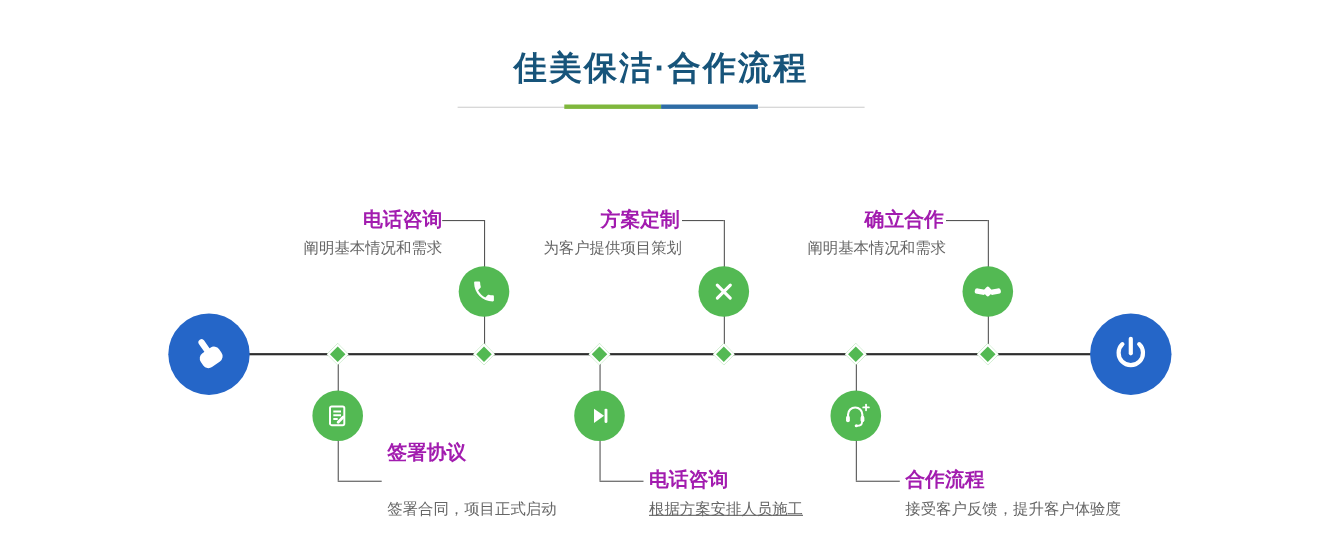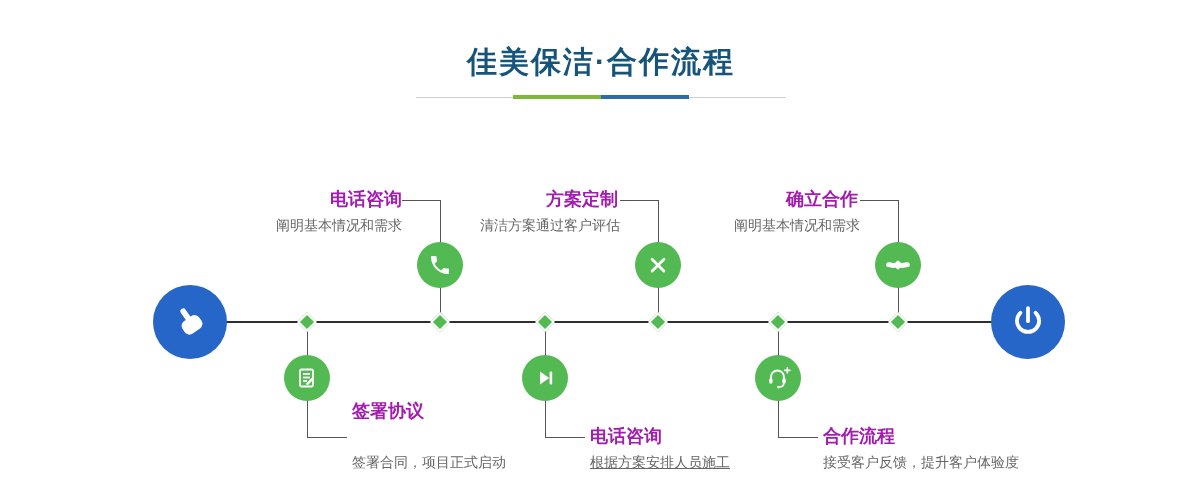--- a/index.html
+++ b/index.html
@@ -130,21 +130,21 @@
     <i class="diamond"></i>
     <div class="node">
       <svg width="26" height="26" viewBox="0 0 24 24">
         <g fill="#fff">
           <rect x="3" y="10.75" width="18" height="2.6" rx="1.3" transform="rotate(45 12 12)"></rect>
           <rect x="3" y="10.75" width="18" height="2.6" rx="1.3" transform="rotate(-45 12 12)"></rect>
         </g>
       </svg>
     </div>
     <div class="label">方案定制</div>
-    <div class="desc">清洁方案通过客户评估</div>
+    <div class="desc">为客户提供项目策划</div>
   </div>
 
   <div class="step s2">
     <i class="vline"></i>
     <i class="hline"></i>
     <i class="diamond"></i>
     <div class="node">
       <svg width="26" height="26" viewBox="0 0 24 24">
         <g fill="#fff">
           <rect x="1" y="9.8" width="9.4" height="4.6" rx="2.3" transform="rotate(10 5.7 12)"></rect>

